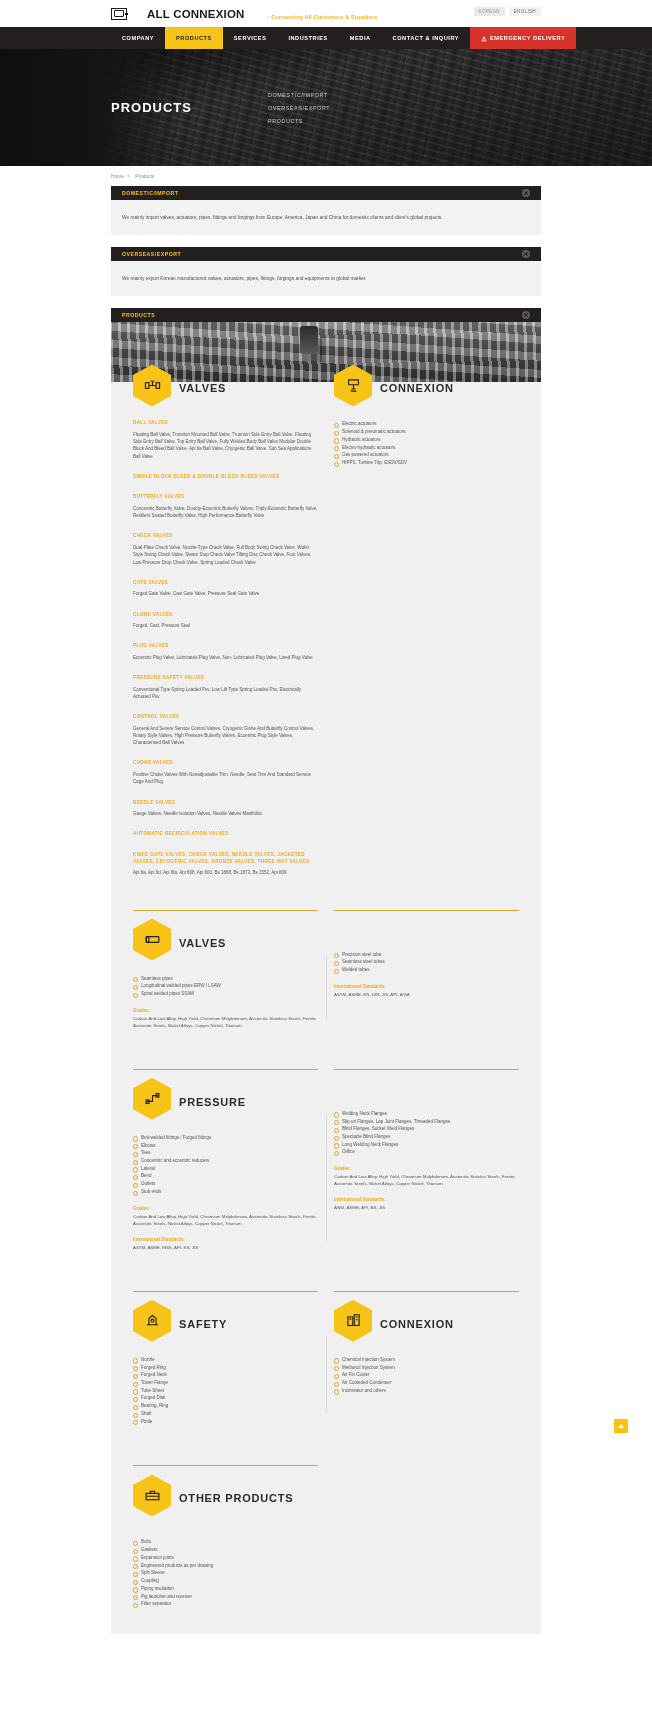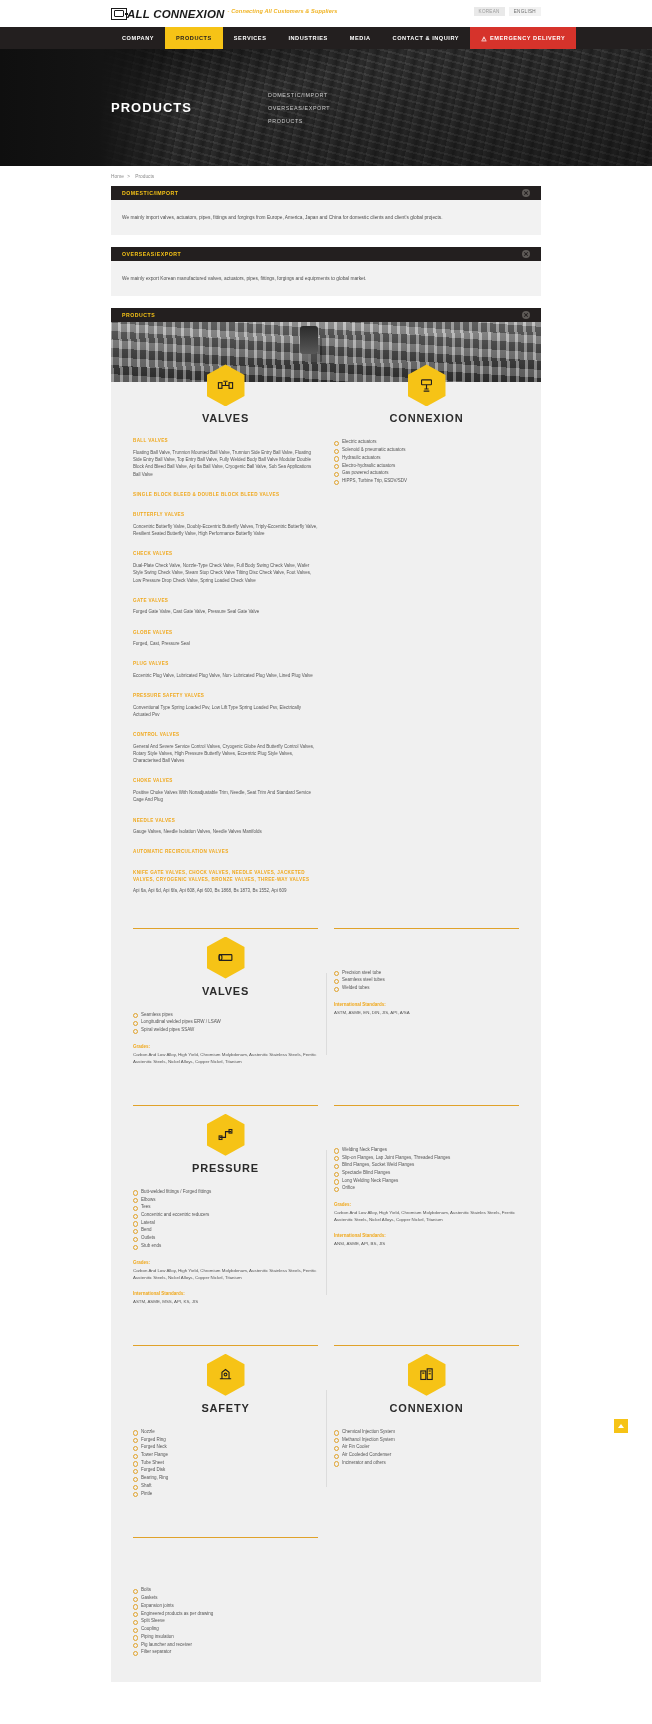--- a/index.html
+++ b/index.html
@@ -7,21 +7,21 @@
     width: 652px;
     font-family: "Liberation Sans", sans-serif;
     background: #ffffff;
     color: #333;
     -webkit-font-smoothing: antialiased;
   }
   .page { width: 652px; position: relative; overflow: hidden; }
 
   
   .topbar { height: 27px; background: #fff; display: flex; align-items: center; padding: 0 0 0 111px; position: relative; }
-  .logo-wrap { display: flex; align-items: flex-start; gap: 0; font-style: italic; }
+  .logo-wrap { display: flex; align-items: flex-end; gap: 20px; }
   .logo-mark {
     width: 16px; height: 12px; border: 1.6px solid #1a1a1a; position: relative; background: #fff;
     display: flex; align-items: center; justify-content: center;
   }
   .logo-mark::before { content:""; width: 8px; height: 5px; border: 1.4px solid #1a1a1a; border-radius: 1px; }
   .logo-mark::after { content:""; position:absolute; width: 3px; height: 2px; background:#1a1a1a; right:-1.5px; }
   .logo-text { font-size: 11.5px; font-weight: bold; color: #1a1a1a; letter-spacing: .2px; }
   .logo-tag { font-size: 5.6px; font-weight: bold; color: #f0b323; margin-left: 3px; letter-spacing: .1px; }
   .lang { position: absolute; right: 111px; top: 7px; display: flex; align-items: center; gap: 4px; }
   .lang .chip { background: #e9e9e9; color: #9a9a9a; font-size: 4.6px; padding: 2px 5px; letter-spacing: .3px; }
@@ -92,21 +92,21 @@
     content:""; position:absolute; left:44%; top:6%; width: 18px; height: 28px; border-radius: 3px;
     background: linear-gradient(180deg,#2b2b2b,#585858); box-shadow: 6px 10px 0 -2px rgba(0,0,0,.3);
   }
 
   
   .cat-row { display: flex; position: relative; padding: 0 14px; }
   .cat-col { width: 50%; padding: 0 8px; }
   .cat-row.divided::before {
     content:""; position:absolute; left:50%; top:18px; bottom:10px; width:1px; background:#dcdcdc;
   }
-  .hex-head { display: flex; flex-direction: column; align-items: center; margin-top: -18px; }
+  .hex-head { display: flex; flex-direction: row; align-items: center; margin-top: -18px; gap: 8px; }
   .hexagon {
     width: 38px; height: 42px; background: #f6c316; position: relative;
     clip-path: polygon(50% 0%, 100% 25%, 100% 75%, 50% 100%, 0% 75%, 0% 25%);
     display: flex; align-items: center; justify-content: center;
   }
   .hexagon svg { width: 17px; height: 17px; }
   .cat-title { margin-top: 6px; font-size: 11px; font-weight: bold; color: #2b2b2b; letter-spacing: .8px; }
 
   .sub { margin-top: 14px; }
   .sub-title { font-size: 4.6px; font-weight: bold; color: #f0a81c; letter-spacing: .35px; margin-bottom: 4px; line-height: 1.45; }
@@ -454,20 +454,29 @@
         <div class="divider-half">
             <div class="divider-line"></div>
           </div>
         <div class="divider-half" style="visibility:hidden">
             <div class="divider-line"></div>
           </div>
       </div>
 
       <div class="cat-row" style="margin-top:26px">
         <div class="cat-col">
+          <div class="hex-head">
+            <div class="hexagon">
+              <svg viewBox="0 0 24 24" fill="none" stroke="#231f1f" stroke-width="1.6">
+                <rect x="3" y="9" width="18" height="9"></rect>
+                  <path d="M3 13h18M9 9V6h6v3"></path>
+              </svg>
+            </div>
+            <div class="cat-title">OTHER PRODUCTS</div>
+          </div>
           <ul class="bullets" style="margin-top:22px">
             <li>Bolts</li>
             <li>Gaskets</li>
             <li>Expansion joints</li>
             <li>Engineered products as per drawing</li>
             <li>Split Sleeve</li>
             <li>Coupling</li>
             <li>Piping insulation</li>
             <li>Pig launcher and receiver</li>
             <li>Filter separator</li>

